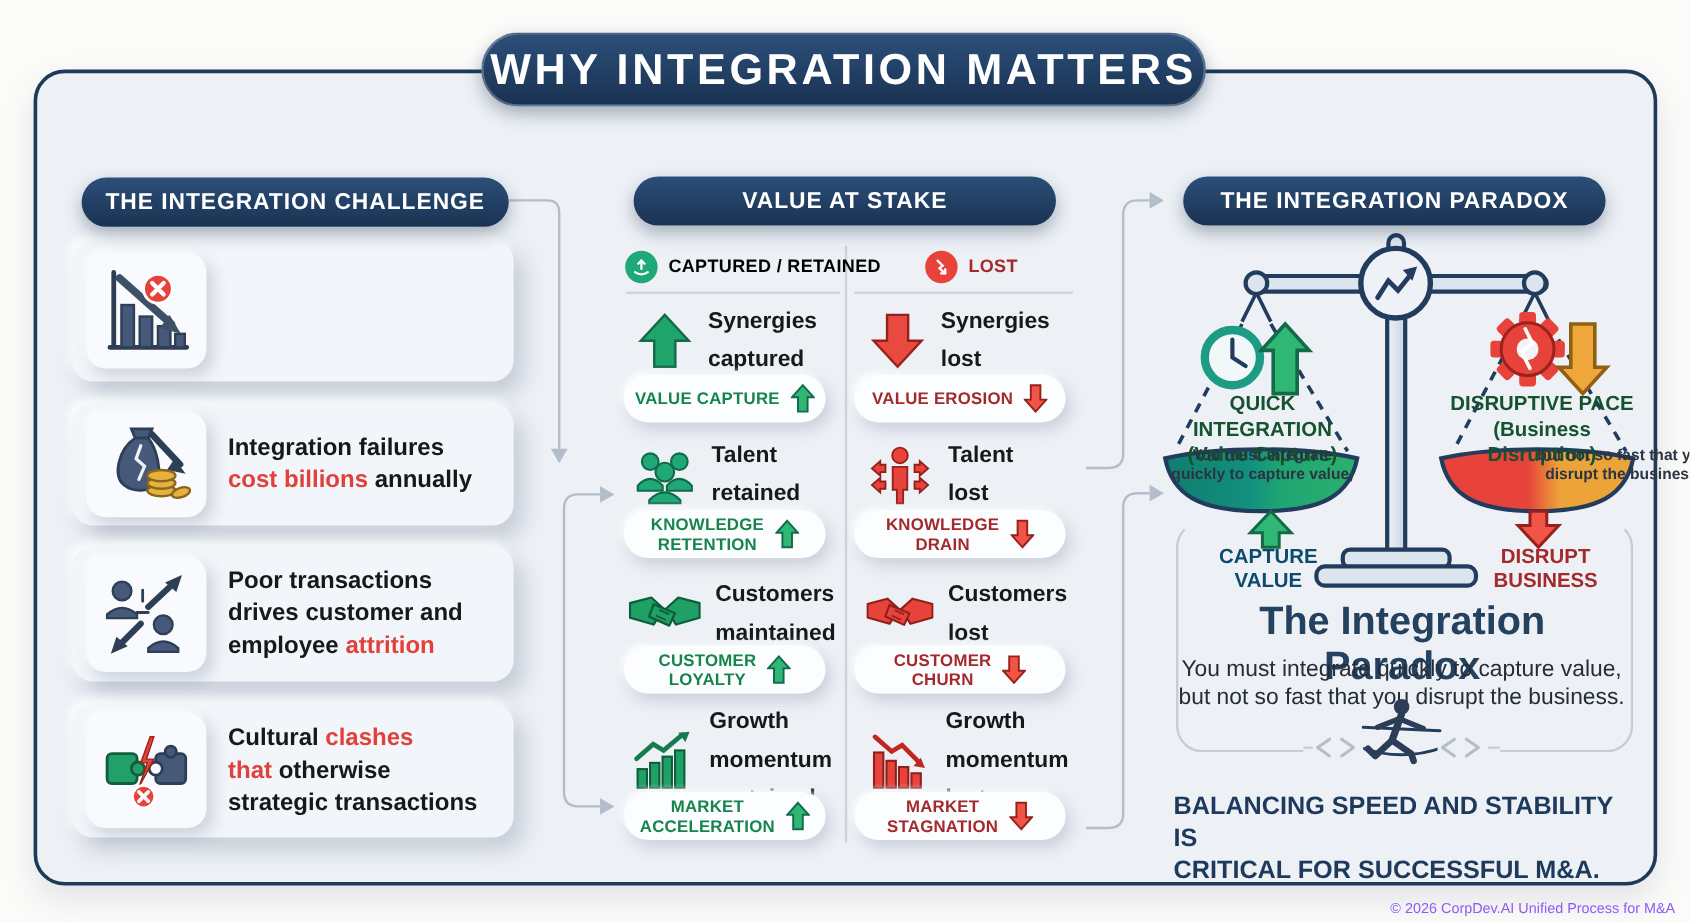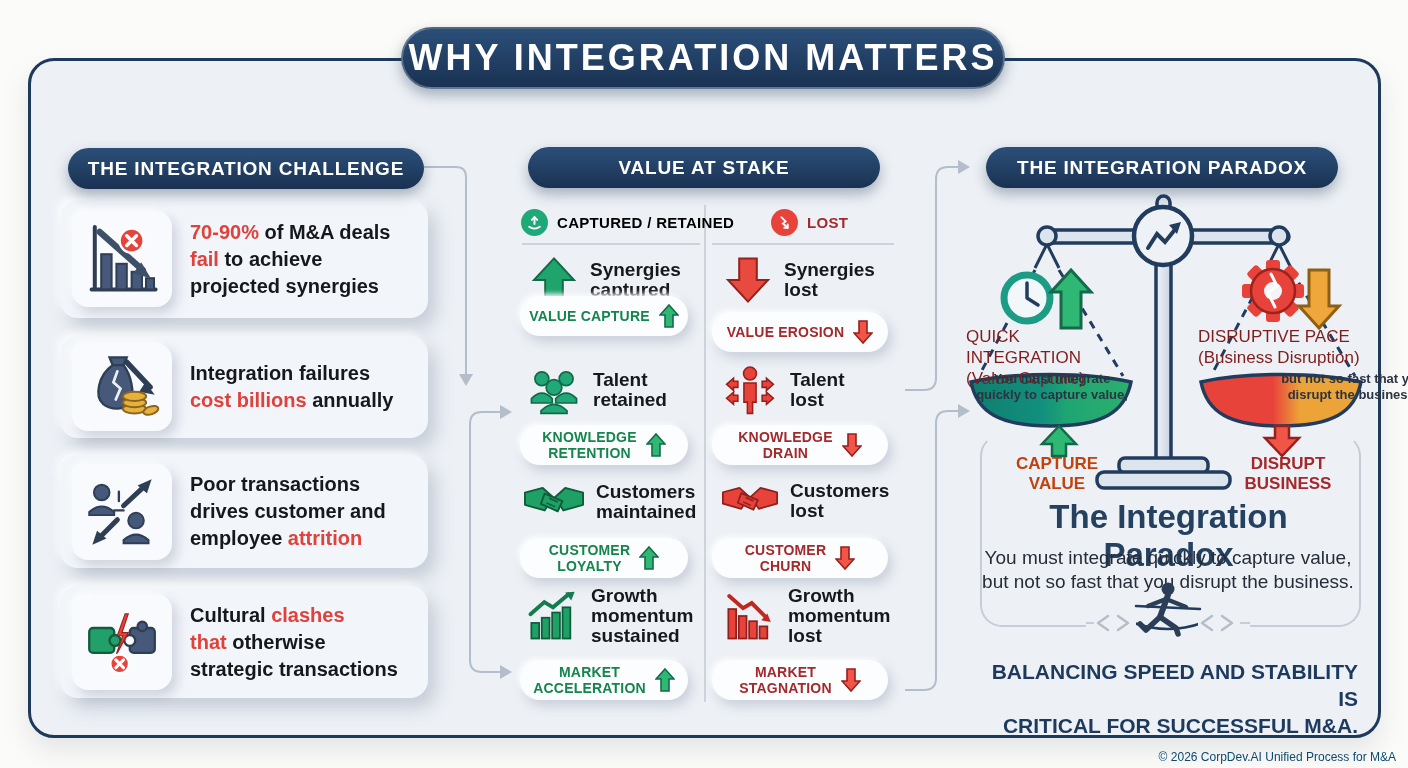--- a/index.html
+++ b/index.html
@@ -18,50 +18,50 @@
   .card{position:absolute;left:60px;width:368px;background:#f2f5fa;border-radius:18px;z-index:4;
         box-shadow:8px 10px 18px rgba(107,120,143,.30),-3px -3px 8px rgba(255,255,255,.95);
         display:flex;align-items:center;gap:18px;padding:0 12px;box-sizing:border-box;}
   .tile{width:100px;height:96px;background:#f8fafd;border-radius:16px;flex:none;
         box-shadow:5px 6px 12px rgba(107,120,143,.28),-2px -2px 6px #fff;
         display:flex;align-items:center;justify-content:center;}
   .card-text{font-size:20px;line-height:27px;font-weight:700;color:#16181c;}
   .red{color:#e0413a;}
   
   .vrow{position:absolute;display:flex;align-items:center;gap:12px;z-index:4;}
-  .vlabel{font-size:19px;line-height:20px;font-weight:700;color:#16181c;white-space:pre-line;}
+  .vlabel{font-size:19px;line-height:32px;font-weight:700;color:#16181c;white-space:pre-line;}
   .badge{position:absolute;height:40px;background:#fcfdff;border-radius:999px;z-index:4;
          display:flex;align-items:center;justify-content:center;gap:9px;
          box-shadow:4px 6px 12px rgba(107,120,143,.28),-2px -2px 5px #fff;
          font-weight:800;font-size:14px;line-height:16px;text-align:center;white-space:pre-line;letter-spacing:.2px;}
   .badge.g{color:#15854c}.badge.r{color:#a4292b}
   .subhead{position:absolute;display:flex;align-items:center;gap:9px;font-size:15px;font-weight:800;
            letter-spacing:.3px;z-index:4;}
   .subhead.g{color:#000000}.subhead.r{color:#a4292b}
   .circ{width:27px;height:27px;border-radius:50%;display:flex;align-items:center;justify-content:center;flex:none;}
   .circ.g{background:#1fa878}.circ.r{background:#e8433b}
   .hline,.vline{position:absolute;background:#ccd3dd;z-index:1;}
   
   .scale-svg{position:absolute;left:955px;top:186px;z-index:4;}
-  .pan-title{position:absolute;text-align:left;font-weight:400;font-size:17px;line-height:21px;color:#7f1d1d;z-index:5;}
+  .pan-title{position:absolute;text-align:center;font-weight:700;font-size:17px;line-height:21px;color:#14532d;z-index:5;}
   .pan-note{position:absolute;text-align:center;font-weight:600;font-size:13px;line-height:16px;color:#2b3442;
             white-space:pre-line;z-index:5;}
   .pan-label{position:absolute;text-align:center;font-weight:800;font-size:17px;line-height:20px;
              white-space:pre-line;z-index:5;}
-  .pan-label.g{color:#c2410c}.pan-label.r{color:#a4292b}
+  .pan-label.g{color:#0c4a6e}.pan-label.r{color:#a4292b}
   .pbox{position:absolute;left:980px;top:434px;width:377px;height:189px;border:2px solid #c6cdd8;
         border-top-color:transparent;border-radius:22px;z-index:1;}
   .box-title{position:absolute;left:980px;top:498px;width:377px;text-align:center;
              font-size:33px;font-weight:800;color:#24415f;z-index:4;}
   .box-text{position:absolute;left:968px;top:546px;width:400px;text-align:center;font-size:19px;line-height:24px;
             font-weight:500;color:#252d39;white-space:pre-line;z-index:4;}
-  .footnote{position:absolute;left:978px;top:658px;width:380px;text-align:right;font-size:21px;line-height:27px;
+  .footnote{position:absolute;left:978px;top:658px;width:380px;text-align:left;font-size:21px;line-height:27px;
             font-weight:800;color:#1d3a5c;white-space:pre-line;z-index:4;}
   .walker{position:absolute;left:1086px;top:580px;z-index:6;}
-  .footer{position:absolute;right:12px;bottom:4px;font-size:12px;color:#0c4a6e;z-index:5;}
+  .footer{position:absolute;right:12px;bottom:4px;font-size:12px;color:#8b5cf6;z-index:5;}
 </style>
 </head>
 <body>
 
 <div class="stage">
 
   <div class="panel"></div>
 
   <svg class="conn" width="1408" height="768">
     <g stroke="#b4bdca" stroke-width="2" fill="none">
@@ -92,25 +92,20 @@
             <rect x="43" y="56" width="13" height="32"></rect>
           <rect x="62" y="66" width="13" height="22"></rect>
             <rect x="80" y="74" width="10" height="14"></rect>
         </g>
         <path d="M22,16 L76,64" stroke="#3e5068" stroke-width="8" stroke-linecap="round"></path>
         <polygon points="86,74 64,68 74,54" fill="#3e5068"></polygon>
         <circle cx="62" cy="27" r="15" fill="#e8433b" stroke="#fff" stroke-width="3"></circle>
         <path d="M56,21 L68,33 M68,21 L56,33" stroke="#fff" stroke-width="4.5" stroke-linecap="round"></path>
       </svg>
     </div>
-    <div class="card-text">
-      <span class="red">70-90%</span><span> of M&amp;A deals</span><br>
-      <span class="red">fail</span><span> to achieve</span><br>
-      <span>projected synergies</span>
-    </div>
   </div>
 
   <div class="card" style="top:336px;height:102px">
     <div class="tile" style="height:88px">
       <svg width="78" height="78" viewBox="0 0 100 100">
         <path d="M34,12 L56,12 L52,22 L38,22 Z" fill="#46597a" stroke="#2e3f55" stroke-width="3"></path>
         <path d="M38,22 C20,34 14,62 26,72 C36,80 54,80 60,70 C68,58 60,32 52,22 Z" fill="#46597a" stroke="#2e3f55" stroke-width="3"></path>
         <path d="M44,30 L39,44 L48,52 L42,66" stroke="#edf1f6" stroke-width="3.5" fill="none" stroke-linecap="round"></path>
         <path d="M56,18 L86,50" stroke="#2e3f55" stroke-width="7" stroke-linecap="round"></path>
         <polygon points="92,60 72,56 80,44" fill="#2e3f55"></polygon>
@@ -204,21 +199,21 @@
     <div class="vlabel">Synergies
 captured</div>
   </div>
   <div class="vrow" style="left:724px;top:252px;">
     <svg width="48" height="56" viewBox="0 0 60 60">
       <polygon points="30,57 5,30 19,30 19,3 41,3 41,30 55,30" fill="#e84a3f" stroke="#97201c" stroke-width="2.5"></polygon>
     </svg>
     <div class="vlabel">Synergies
 lost</div>
   </div>
-  <div class="badge g" style="left:520px;top:296px;width:168px;">
+  <div class="badge g" style="left:520px;top:312px;width:168px;">
     <span>VALUE CAPTURE</span>
     <svg width="20" height="26" viewBox="0 0 20 24">
       <polygon points="10,1 19,11 14,11 14,23 6,23 6,11 1,11" fill="#2eb873" stroke="#14694a" stroke-width="1.6"></polygon>
     </svg>
   </div>
   <div class="badge r" style="left:712px;top:312px;width:176px;">
     <span>VALUE EROSION</span>
     <svg width="20" height="26" viewBox="0 0 20 24">
       <polygon points="10,23 1,13 6,13 6,1 14,1 14,13 19,13" fill="#f05548" stroke="#97201c" stroke-width="1.6"></polygon>
     </svg>

